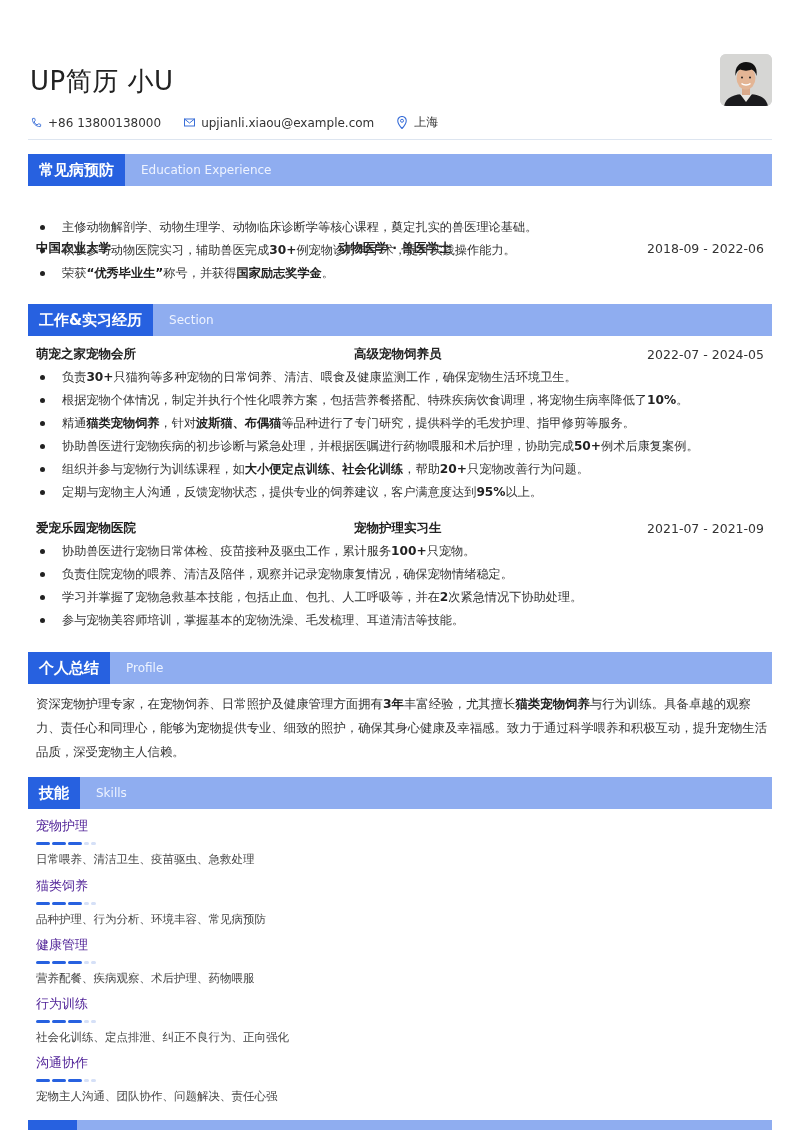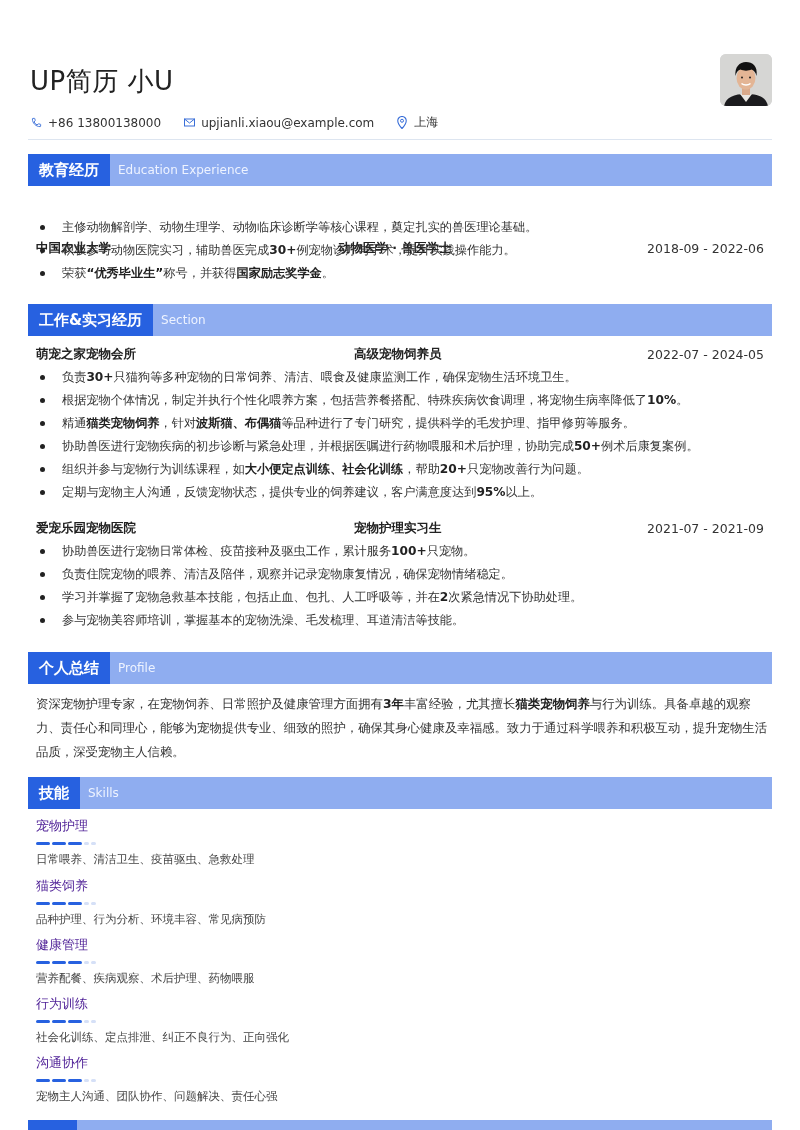--- a/index.html
+++ b/index.html
@@ -12,21 +12,21 @@
   .header { position: relative; height: 140px; border-bottom: 1px solid #dde5f0; }
   .name { position: absolute; left: 2px; top: 64px; font-size: 26px; font-weight: 500; color: #222; letter-spacing: 0.5px; }
   .contacts { position: absolute; left: 2px; top: 114px; display: flex; align-items: center; font-size: 12px; color: #333; }
   .contact { display: flex; align-items: center; margin-right: 22px; }
   .contact .ic { width: 12px; height: 12px; margin-right: 6px; display: inline-flex; align-items: center; justify-content: center; color: #3a6fd8; }
   .avatar { position: absolute; right: 0; top: 54px; width: 52px; height: 52px; border-radius: 6px; overflow: hidden; background: #d9d9d9; }
 
   
   .sec { position: absolute; left: 0; width: 744px; height: 32px; background: #8fadf0; display: flex; align-items: center; }
   .sec .zh { height: 32px; background: #2761e0; color: #fff; font-size: 15px; font-weight: bold; display: flex; align-items: center; padding: 0 11px; }
-  .sec .en { color: #eef3ff; font-size: 12px; padding-left: 8px; }
+  .sec .en { color: #eef3ff; font-size: 12px; padding-left: 16px; }
 
   
   .row { position: absolute; left: 0; width: 744px; height: 20px; display: flex; align-items: center; font-size: 12.5px; }
   .row .org { position: absolute; left: 8px; font-weight: bold; color: #222; }
   .row .role { position: absolute; left: 310px; font-weight: bold; color: #222; }
   .row .date { position: absolute; right: 8px; color: #333; }
 
   ul.bl { position: absolute; left: 0; width: 744px; list-style: none; }
   ul.bl li { height: 23px; line-height: 23px; font-size: 12.2px; color: #333; padding-left: 34px; position: relative; white-space: nowrap; }
   ul.bl li::before { content: ""; position: absolute; left: 12px; top: 9px; width: 5px; height: 5px; border-radius: 50%; background: #222; }
@@ -85,21 +85,21 @@
         <ellipse cx="26" cy="24" rx="9.5" ry="11.5" fill="#e3b595"></ellipse>
         <path d="M15.5 22c-1-9 4-14 10.5-14s12 4 10.5 14c-1-4-3-6-5-6.5-3 1.5-8 1.5-11 0-2.5.5-4 2.5-5 6.5z" fill="#111"></path>
         <path d="M21.5 29.5c2.5 2 6.5 2 9 0" stroke="#fff" stroke-width="1.6" fill="none"></path>
         <circle cx="22" cy="23.5" r="1" fill="#222"></circle>
           <circle cx="30" cy="23.5" r="1" fill="#222"></circle>
       </svg>
     </div>
   </div>
 
   <div class="sec" style="top:154px;">
-    <div class="zh">教育经历</div>
+    <div class="zh">常见病预防</div>
     <div class="en">Education Experience</div>
   </div>
   <div class="row" style="top:194px;margin-top:44px;">
     <span class="org">中国农业大学</span>
     <span class="role">动物医学 · 兽医学士</span>
     <span class="date">2018-09 - 2022-06</span>
   </div>
   <ul class="bl" style="top:216px;">
     <li>主修动物解剖学、动物生理学、动物临床诊断学等核心课程，奠定扎实的兽医理论基础。</li>
     <li>积极参与动物医院实习，辅助兽医完成<b>30+</b>例宠物诊疗与手术，提升实践操作能力。</li>

